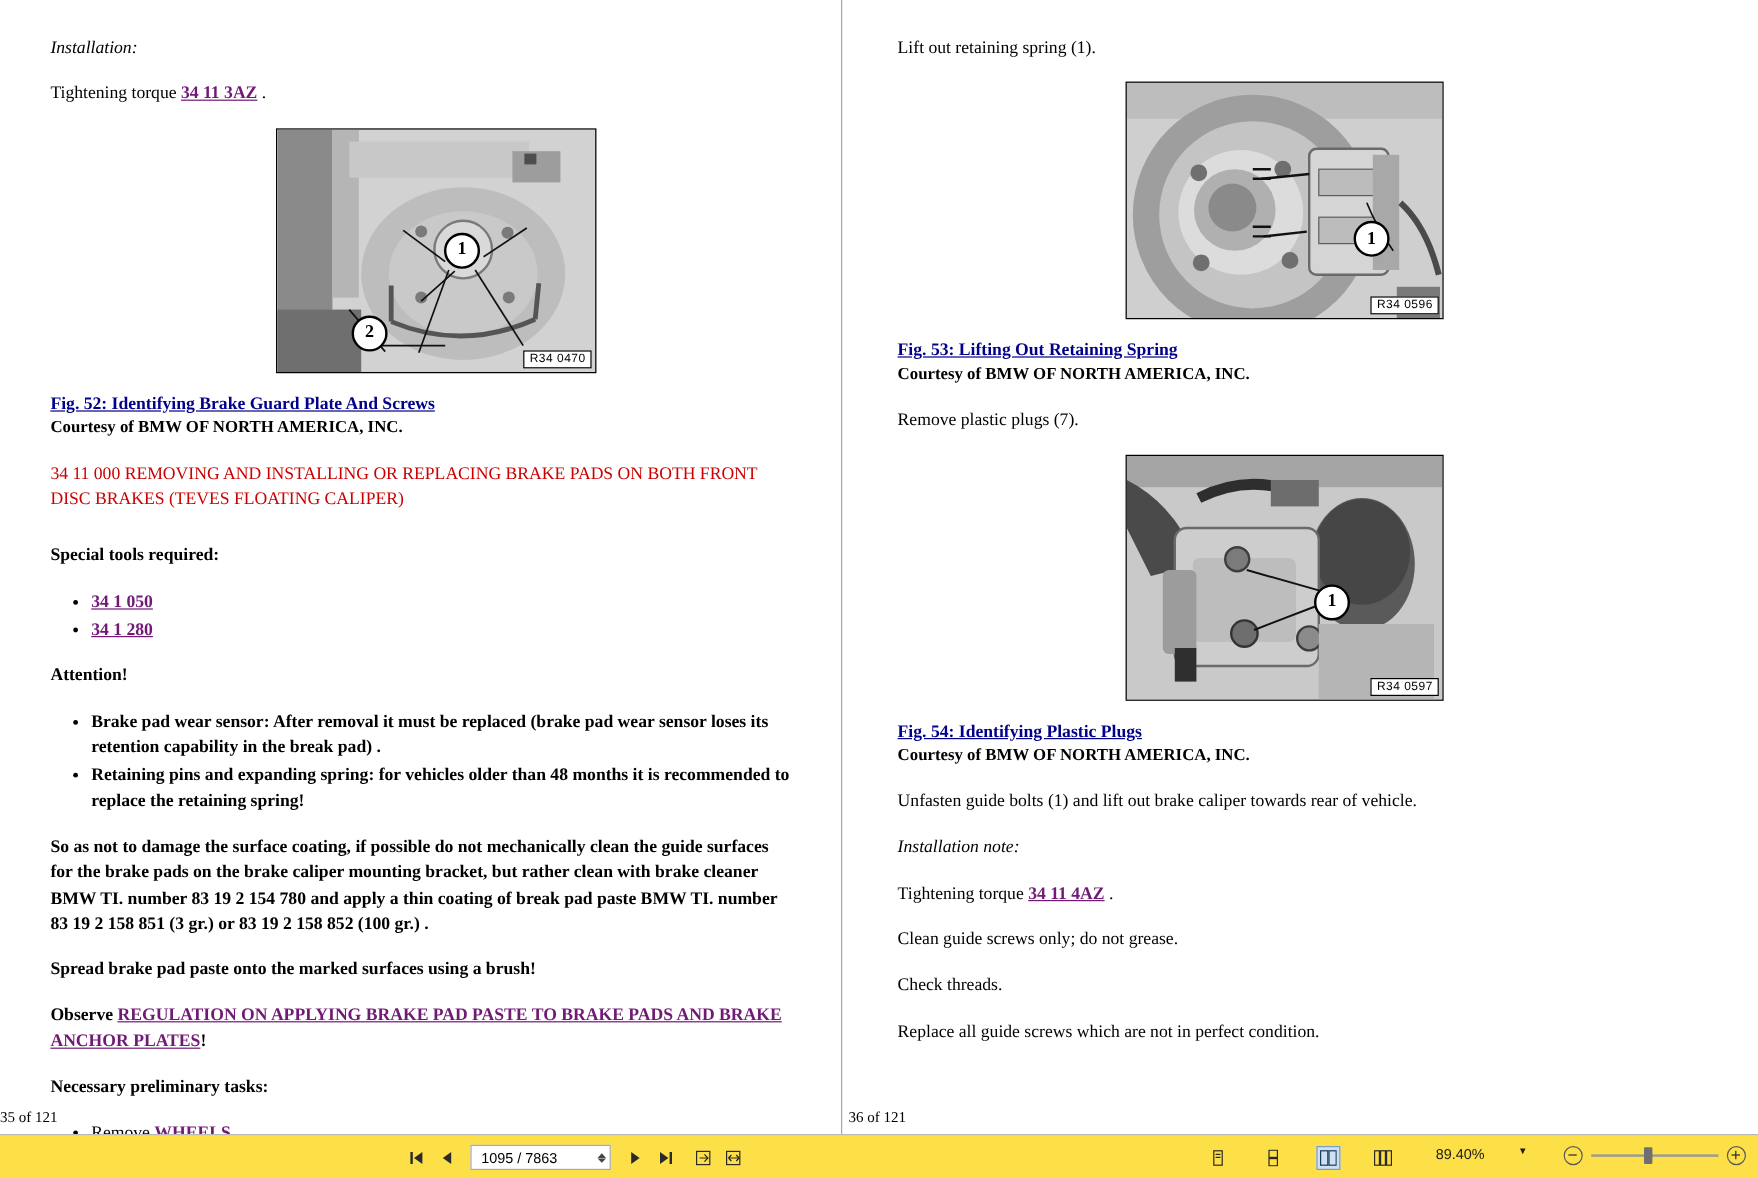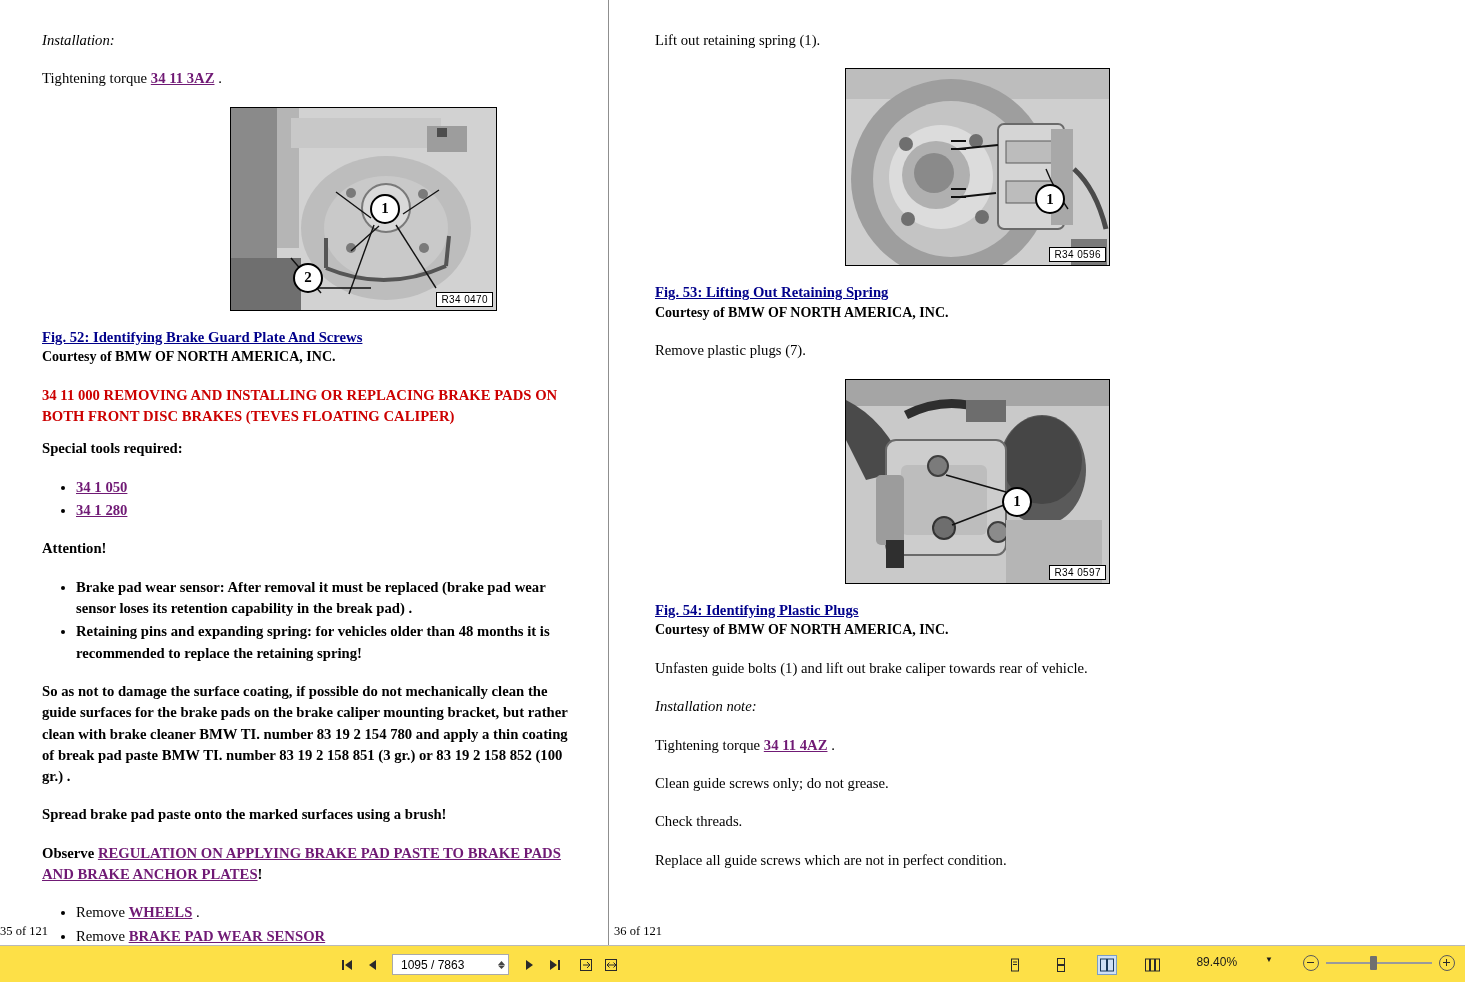--- a/index.html
+++ b/index.html
@@ -23,21 +23,21 @@
     display: flex;
     background: #ffffff;
   }
   .page {
     position: relative;
     background: #ffffff;
     height: 945px;
     box-sizing: border-box;
   }
   .page-left {
-    width: 609px;
+    width: 702px;
     border-right: 1px solid #8f8f8f;
     padding: 30px 40px 0 42px;
   }
   .page-right {
     width: 732px;
     padding: 30px 40px 0 46px;
   }
   .doc-text {
     font-size: 14.7px;
     line-height: 1.45;
@@ -47,24 +47,24 @@
   .doc-text.italic { font-style: italic; }
   .doc-text.bold { font-weight: bold; }
   .link {
     color: #701a75;
     text-decoration: underline;
     font-weight: bold;
     cursor: pointer;
   }
   .heading-red {
     color: #cc0000;
-    font-weight: bold;
+    font-weight: normal;
     font-size: 14.7px;
     line-height: 1.45;
-    margin: 0 0 11px 0;
+    margin: 0 0 26px 0;
   }
   .caption-block {
     margin: 0 0 18px 0;
   }
   .caption-title {
     font-size: 14.7px;
     font-weight: bold;
     color: #00008b;
     text-decoration: underline;
     line-height: 1.4;
@@ -337,20 +337,21 @@
         <li class="bold">Brake pad wear sensor: After removal it must be replaced (brake pad wear sensor loses its retention capability in the break pad) .</li>
         <li class="bold">Retaining pins and expanding spring: for vehicles older than 48 months it is recommended to replace the retaining spring!</li>
       </ul>
 
       <p class="doc-text bold">So as not to damage the surface coating, if possible do not mechanically clean the guide surfaces for the brake pads on the brake caliper mounting bracket, but rather clean with brake cleaner BMW TI. number 83 19 2 154 780 and apply a thin coating of break pad paste BMW TI. number 83 19 2 158 851 (3 gr.) or 83 19 2 158 852 (100 gr.) .</p>
 
       <p class="doc-text bold">Spread brake pad paste onto the marked surfaces using a brush!</p>
 
       <p class="doc-text bold"><span>Observe </span><span class="link">REGULATION ON APPLYING BRAKE PAD PASTE TO BRAKE PADS AND BRAKE ANCHOR PLATES</span><span>!</span></p>
 
+      <p class="doc-text bold">Necessary preliminary tasks:</p>
 
       <ul class="doc-list">
         <li><span>Remove </span><span class="link">WHEELS</span><span> .</span></li>
         <li><span>Remove </span><span class="link">BRAKE PAD WEAR SENSOR</span></li>
       </ul>
 
       <div class="page-footer footer-left">35 of 121</div>
     </div>
 
     <div class="page page-right">

